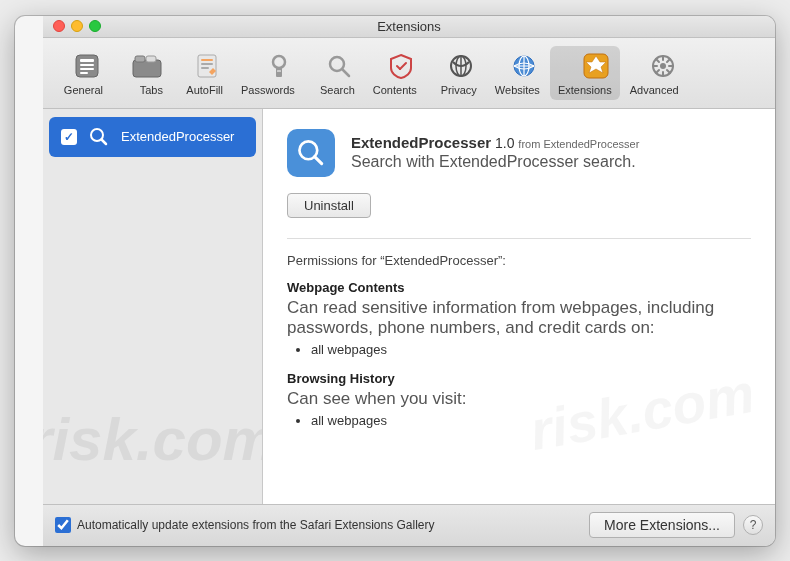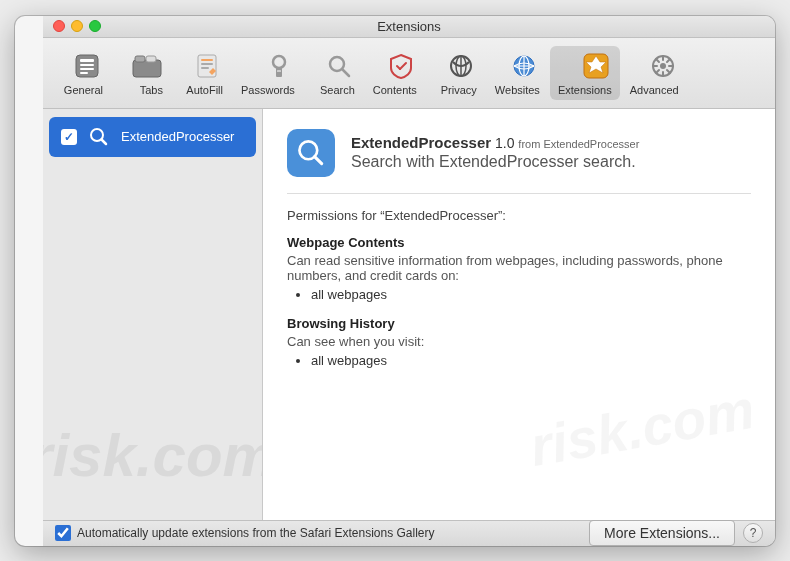--- a/index.html
+++ b/index.html
@@ -236,35 +236,35 @@
     .permission-section {
       margin-bottom: 14px;
     }
     .permission-name {
       font-size: 13px;
       font-weight: bold;
       color: #222;
       margin-bottom: 3px;
     }
     .permission-desc {
-      font-size: 13px;
+      font-size: 17px;
       color: #555;
       margin-bottom: 4px;
     }
     .permission-list {
       list-style: disc;
       padding-left: 24px;
       font-size: 13px;
       color: #333;
     }
     
     .footer {
       background: linear-gradient(to bottom, #e8e8e8, #d8d8d8);
       border-top: 1px solid #c0c0c0;
-      height: 26px;
+      height: 42px;
       display: flex;
       align-items: center;
       padding: 0 12px;
       flex-shrink: 0;
       gap: 8px;
     }
     .footer-checkbox-container {
       display: flex;
       align-items: center;
       gap: 6px;
@@ -485,20 +485,21 @@
         <div>
           <div class="ext-title">
             <span class="ext-name-bold">ExtendedProcesser</span>
             <span> 1.0 </span>
             <span class="ext-from">from ExtendedProcesser</span>
           </div>
           <div class="ext-description">Search with ExtendedProcesser search.</div>
         </div>
       </div>
 
+      <button class="uninstall-btn">Uninstall</button>
 
       <hr class="divider">
 
       <div class="permissions-title">Permissions for “ExtendedProcesser”:</div>
 
       
       <div class="permission-section">
         <div class="permission-name">Webpage Contents</div>
         <div class="permission-desc">Can read sensitive information from webpages, including passwords, phone numbers, and credit cards on:</div>
         <ul class="permission-list">

